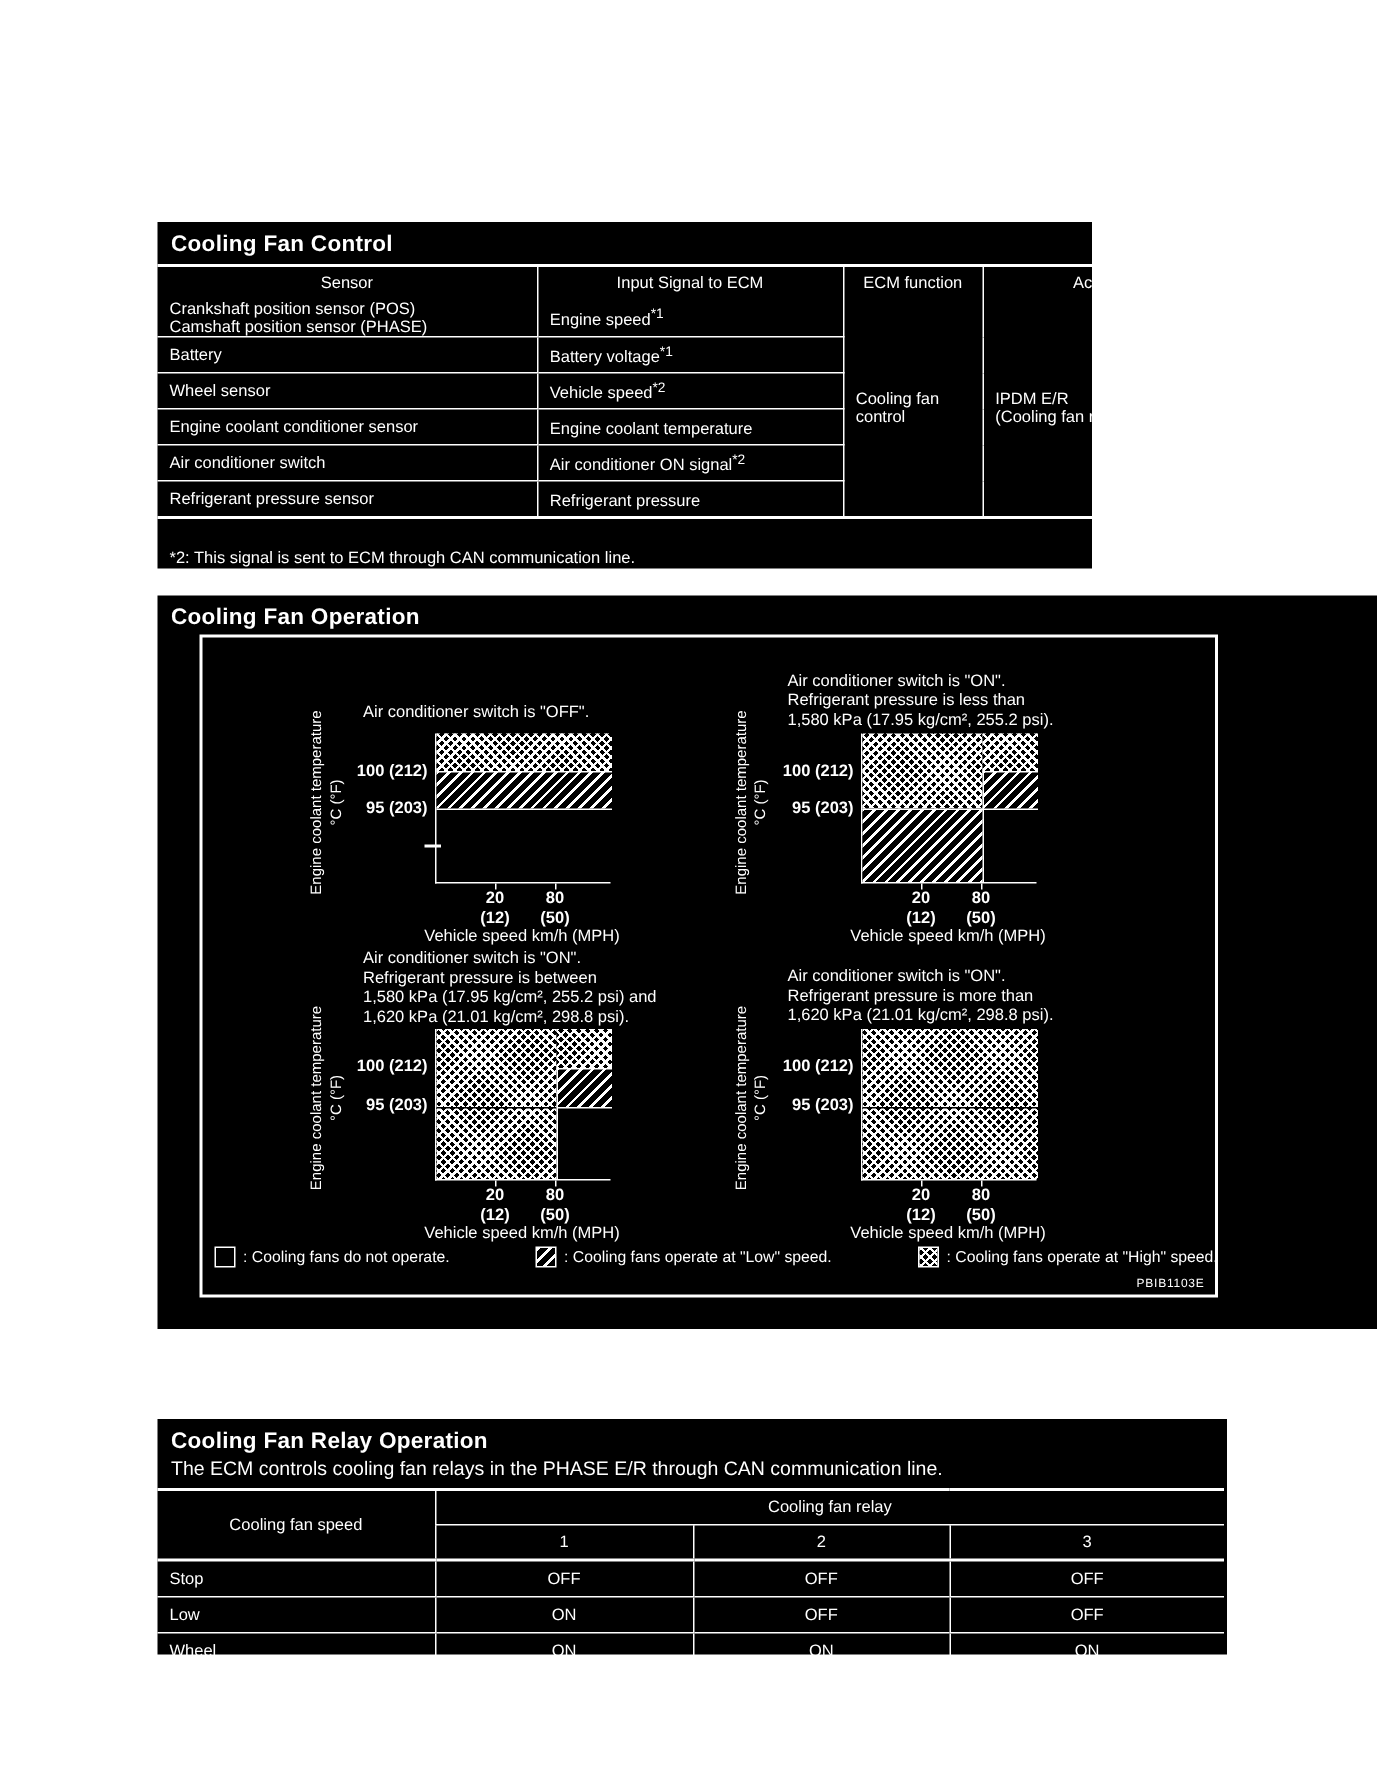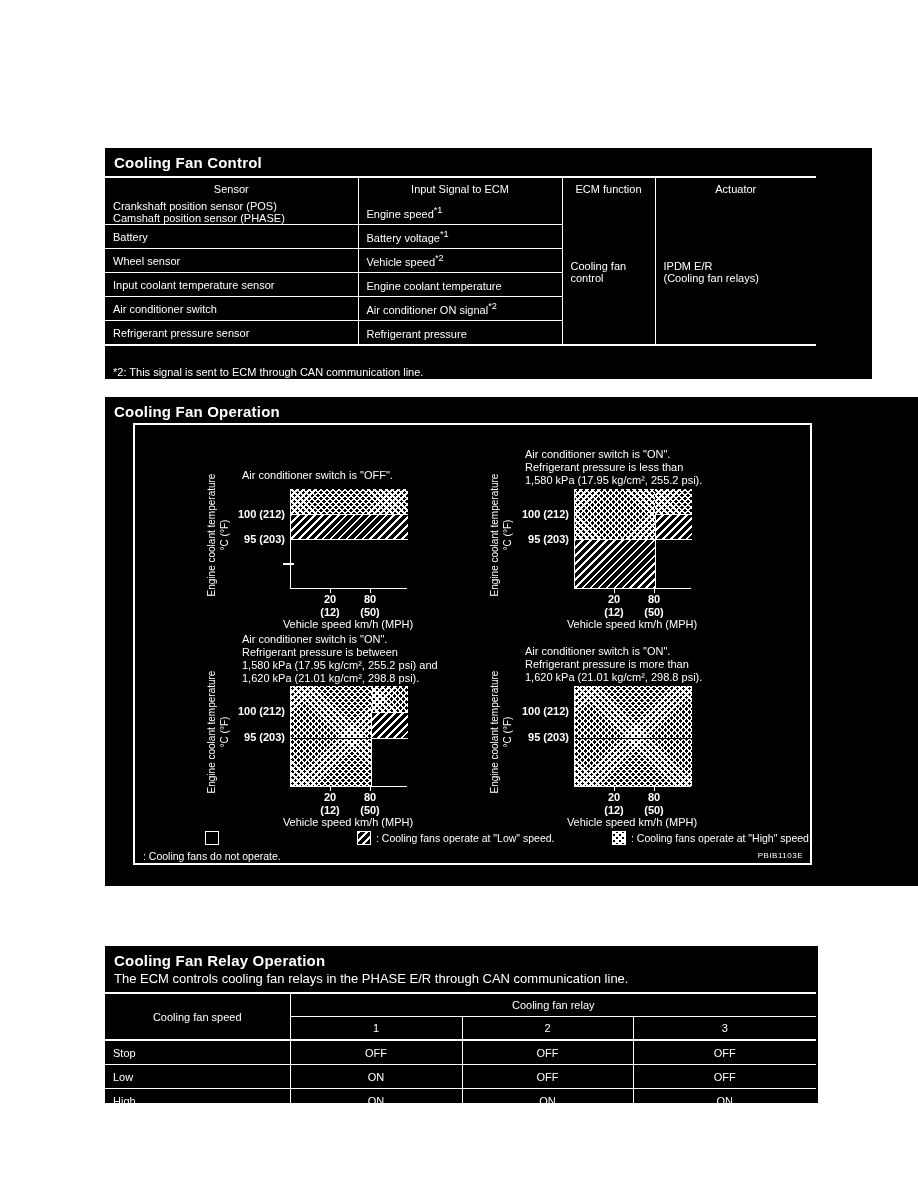--- a/index.html
+++ b/index.html
@@ -4,21 +4,21 @@
 <style>
   html,body{margin:0;padding:0;}
   body{
     width:918px;height:1188px;position:relative;background:#ffffff;
     font-family:"Liberation Sans", sans-serif;color:#ffffff;
   }
   .panel{position:absolute;background:#000;color:#fff;}
   .panel-title{position:absolute;left:9px;top:6px;font-size:15px;font-weight:bold;letter-spacing:.2px;}
 
   
-  #panel-control{left:105px;top:148px;width:767px;height:231px;}
+  #panel-control{left:105px;top:148px;width:623px;height:231px;}
   .t1{position:absolute;left:0;top:28px;width:711px;border-collapse:collapse;table-layout:fixed;
       border-top:2px solid #fff;border-bottom:2px solid #fff;font-size:11px;}
   .t1 col.c0{width:253px}.t1 col.c1{width:204px}.t1 col.c2{width:93px}.t1 col.c3{width:161px}
   .t1 th{font-weight:400;text-align:center;height:20px;border-left:1px solid #fff;}
   .t1 td{border-left:1px solid #fff;vertical-align:middle;padding:0 4px 0 8px;}
   .t1 tr > *:first-child{border-left:none;}
   .t1 tr.dr + tr.dr > td{border-top:1px solid #fff;}
   .t1 tr.first td{height:36px;}
   .t1 tr.dr td{height:23px;}
   .pre{white-space:pre-line;}
@@ -93,21 +93,21 @@
     </tr>
     <tr class="dr">
       <td>Battery</td>
       <td><span>Battery voltage</span><sup>*1</sup></td>
     </tr>
     <tr class="dr">
       <td>Wheel sensor</td>
       <td><span>Vehicle speed</span><sup>*2</sup></td>
     </tr>
     <tr class="dr">
-      <td>Input coolant temperature sensor</td>
+      <td>Engine coolant conditioner sensor</td>
       <td><span>Engine coolant temperature</span><sup></sup></td>
     </tr>
     <tr class="dr">
       <td>Air conditioner switch</td>
       <td><span>Air conditioner ON signal</span><sup>*2</sup></td>
     </tr>
     <tr class="dr">
       <td>Refrigerant pressure sensor</td>
       <td><span>Refrigerant pressure</span><sup></sup></td>
     </tr>
@@ -217,21 +217,21 @@
       <div class="ln kline" style="left:0;top:52px;width:117px;height:1px;"></div>
       <div class="tick" style="left:39px;"></div>
       <div class="tick" style="left:79px;"></div>
     </div>
     <div class="xtick" style="left:459px;top:366px;">20</div>
     <div class="xtick" style="left:459px;top:379px;">(12)</div>
     <div class="xtick" style="left:499px;top:366px;">80</div>
     <div class="xtick" style="left:499px;top:379px;">(50)</div>
     <div class="axlab" style="left:417px;top:391px;">Vehicle speed km/h (MPH)</div>
 
-    <div class="legend-item" style="left:8px;top:406px;flex-direction:column;">
+    <div class="legend-item" style="left:8px;top:406px;">
       <span class="sw sw-none"></span>
       <span>: Cooling fans do not operate.</span>
     </div>
     <div class="legend-item" style="left:222px;top:406px;">
       <span class="sw dh"></span>
       <span>: Cooling fans operate at "Low" speed.</span>
     </div>
     <div class="legend-item" style="left:477px;top:406px;">
       <span class="sw xh"></span>
       <span>: Cooling fans operate at "High" speed.</span>
@@ -267,20 +267,20 @@
       <td>OFF</td>
       <td>OFF</td>
     </tr>
     <tr class="dat">
       <td class="speed">Low</td>
       <td>ON</td>
       <td>OFF</td>
       <td>OFF</td>
     </tr>
     <tr class="dat">
-      <td class="speed">High</td>
+      <td class="speed">Wheel</td>
       <td>ON</td>
       <td>ON</td>
       <td>ON</td>
     </tr>
   </tbody>
     </table>
 </section>
 
 </body></html>

